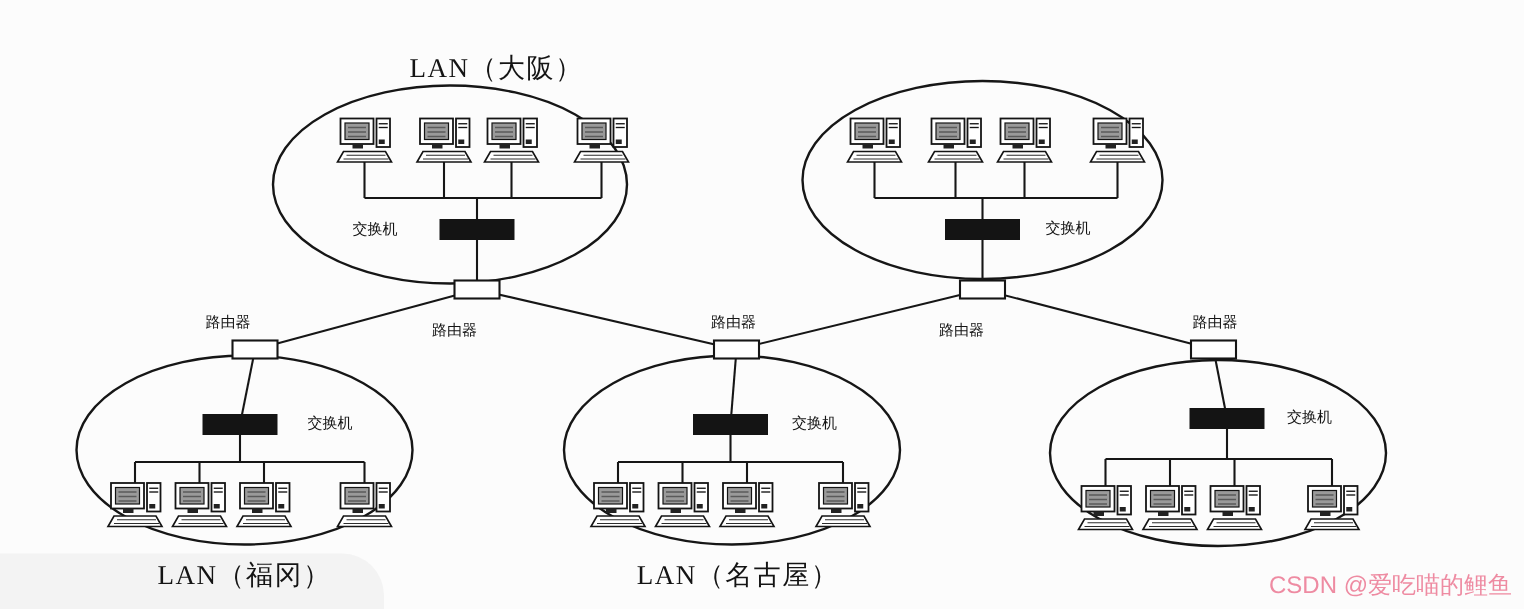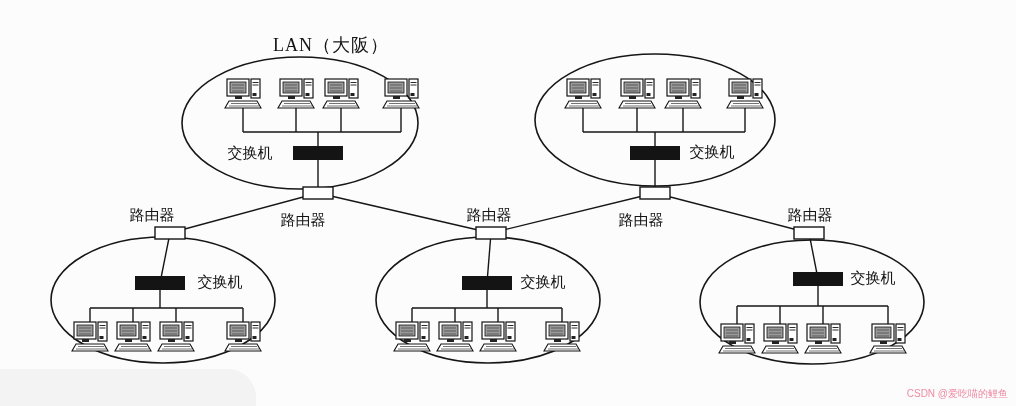--- a/index.html
+++ b/index.html
@@ -13,23 +13,23 @@
   .ln{stroke:var(--line,#161616);stroke-width:1.4;}
   .el{stroke:var(--line,#161616);stroke-width:1.6;fill:none;}
   .sw{fill:var(--device,#141414);}
   .rt{fill:#ffffff;stroke:var(--line,#161616);stroke-width:1.4;}
   .lbl{
     position:absolute;transform:translate(-50%,-50%);
     white-space:nowrap;color:#141414;
     font-family:"Liberation Serif","DejaVu Serif",serif;
   }
   .lan-label{font-size:18px;letter-spacing:1px;}
-  .dev-label{font-size:15px;}
+  .dev-label{font-size:10px;}
   .watermark{
-    position:absolute;right:8px;bottom:5px;font-size:10px;
+    position:absolute;right:8px;bottom:5px;font-size:16px;
     color:var(--watermark,#ee8ba2);
     font-family:"Liberation Sans","DejaVu Sans",sans-serif;
   }
   .scan-artifact{
     position:absolute;left:0;top:369px;width:256px;height:37px;
     background:#ededed;border-radius:0 28px 0 0;opacity:.6;
   }
 </style>
 </head>
 <body>
@@ -157,20 +157,22 @@
       <use href="#pc" x="546" y="322"></use>
 
       <use href="#pc" x="721" y="324"></use>
       <use href="#pc" x="764" y="324"></use>
       <use href="#pc" x="807" y="324"></use>
       <use href="#pc" x="872" y="324"></use>
     </g>
   </svg>
 
   <div class="lbl lan-label" style="left:331px;top:45px">LAN（大阪）</div>
+  <div class="lbl lan-label" style="left:163px;top:383px">LAN（福冈）</div>
+  <div class="lbl lan-label" style="left:492px;top:383px">LAN（名古屋）</div>
 
   <div class="lbl dev-label" style="left:250px;top:153px">交换机</div>
   <div class="lbl dev-label" style="left:712px;top:152px">交换机</div>
   <div class="lbl dev-label" style="left:220px;top:282px">交换机</div>
   <div class="lbl dev-label" style="left:543px;top:282px">交换机</div>
   <div class="lbl dev-label" style="left:873px;top:278px">交换机</div>
 
   <div class="lbl dev-label" style="left:152px;top:215px">路由器</div>
   <div class="lbl dev-label" style="left:303px;top:220px">路由器</div>
   <div class="lbl dev-label" style="left:489px;top:215px">路由器</div>

